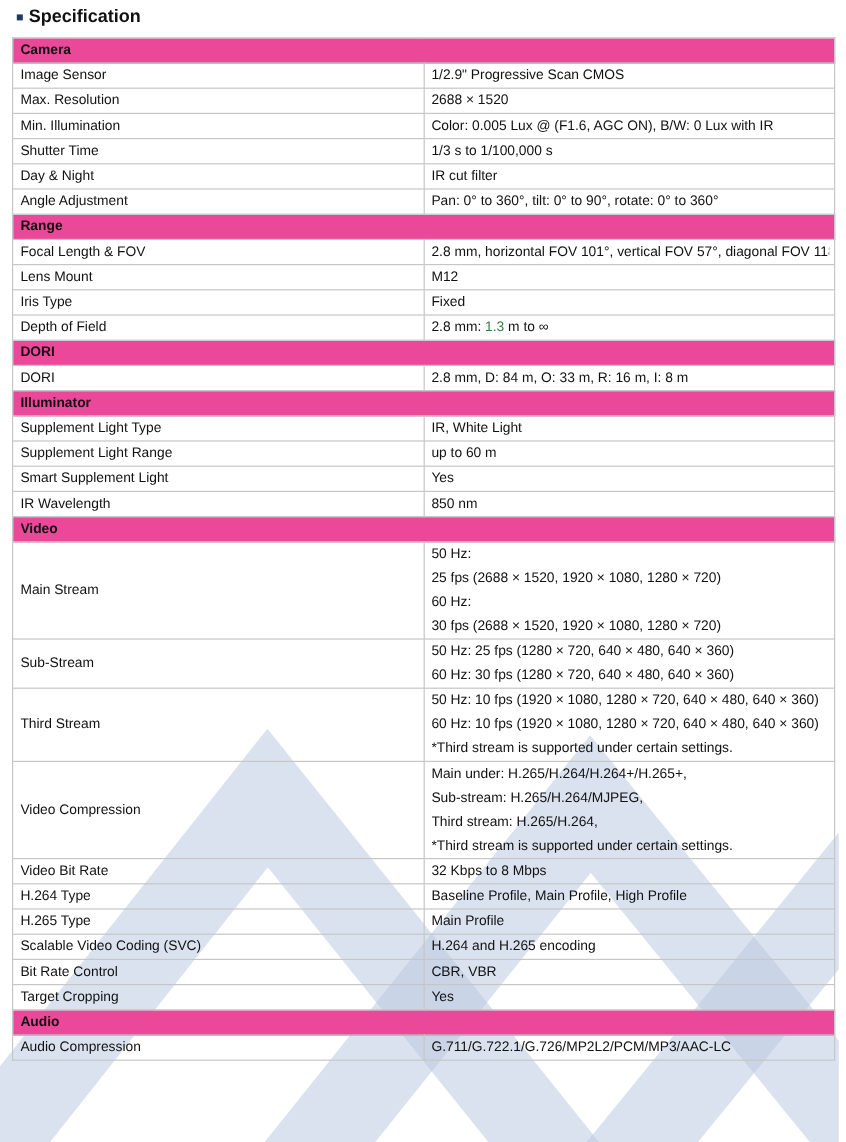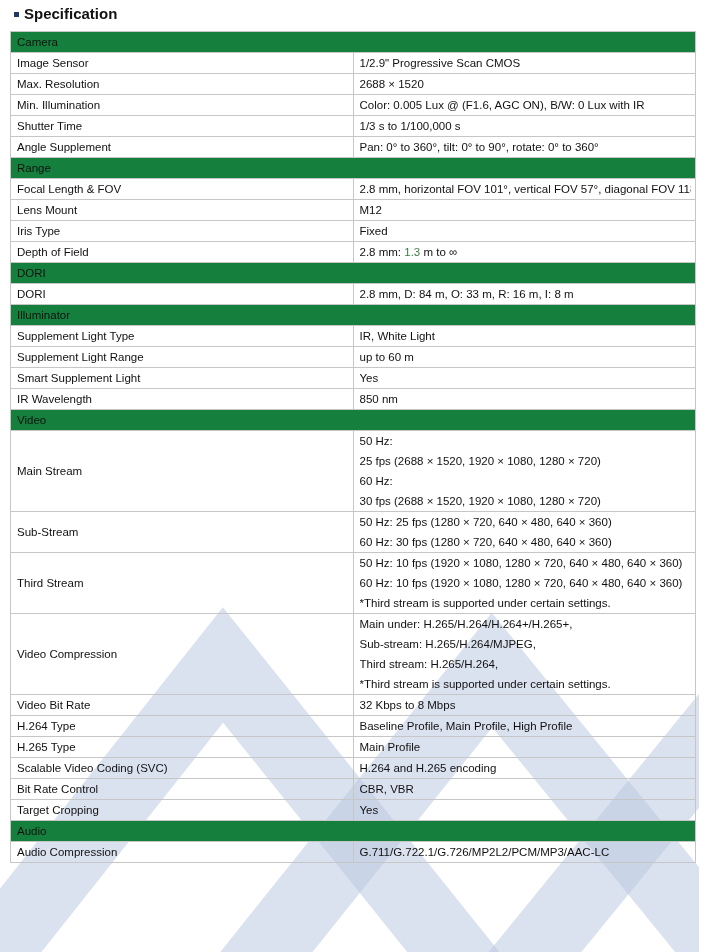--- a/index.html
+++ b/index.html
@@ -32,22 +32,22 @@
   }
   table.spec td {
     border:1px solid #c6c6c6;
     padding:0 4px 0 6px;
     font-size:11.5px;
     vertical-align:middle;
     background:transparent;
   }
   td.label-cell { width:197px; }
   tr.section-row td {
-    background:#15803d;
-    font-weight:normal;
+    background:#ec4899;
+    font-weight:bold;
   }
   .line {
     height:20px; line-height:20px;
     white-space:nowrap; overflow:hidden;
   }
 </style>
 </head>
 <body>
 
 <div class="page">
@@ -100,21 +100,29 @@
           <tr>
             <td class="label-cell">
               <div class="line">Shutter Time</div>
             </td>
             <td>
               <div class="line">1/3 s to 1/100,000 s</div>
             </td>
           </tr>
           <tr>
             <td class="label-cell">
-              <div class="line">Angle Supplement</div>
+              <div class="line">Day &amp; Night</div>
+            </td>
+            <td>
+              <div class="line">IR cut filter</div>
+            </td>
+          </tr>
+          <tr>
+            <td class="label-cell">
+              <div class="line">Angle Adjustment</div>
             </td>
             <td>
               <div class="line">Pan: 0° to 360°, tilt: 0° to 90°, rotate: 0° to 360°</div>
             </td>
           </tr>
           <tr class="section-row">
             <td colspan="2">
               <div class="line">Range</div>
             </td>
           </tr>

